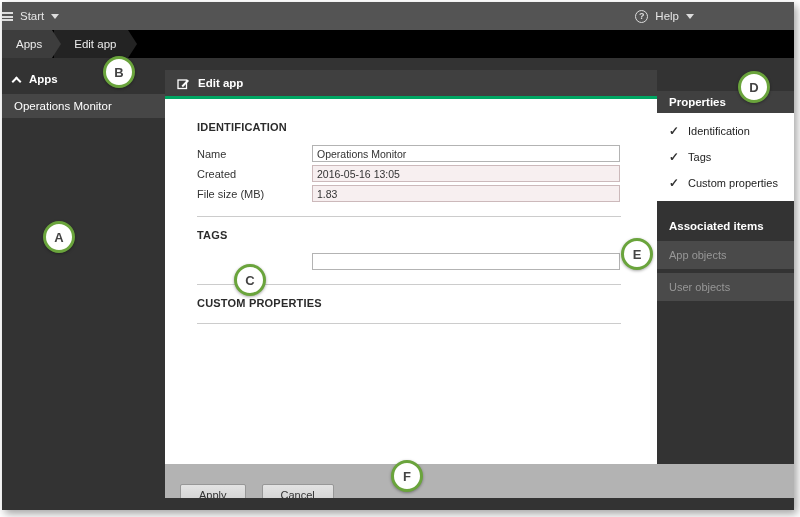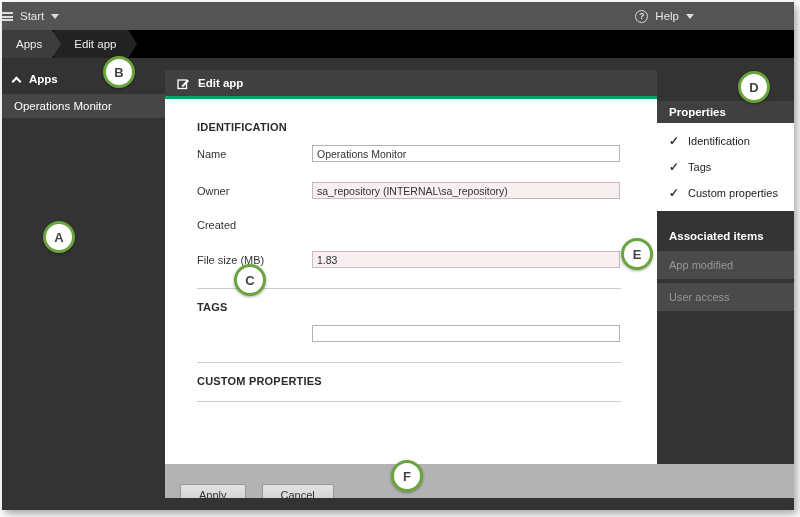--- a/index.html
+++ b/index.html
@@ -49,33 +49,33 @@
 
   .main-wrap { flex: 1; display: flex; flex-direction: column; min-width: 0; }
   .panels-row { flex: 1; display: flex; min-height: 0; }
 
   .center-col { flex: 0 0 492px; width: 492px; display: flex; flex-direction: column; padding-top: 12px; }
   .main-header { flex: 0 0 26px; height: 26px; background: #404040; color: #fff; display: flex; align-items: center; gap: 8px; padding: 0 12px; font-size: 11.5px; font-weight: bold; }
   .green-line { flex: 0 0 3px; height: 3px; background: #00a663; }
   .main-body { flex: 1; background: #fff; padding: 22px 36px 0 32px; overflow: hidden; }
 
   .section-title { font-size: 11px; font-weight: bold; color: #2b2b2b; margin-bottom: 12px; letter-spacing: 0.2px; }
-  .field-row { display: flex; align-items: center; margin-bottom: 20px; }
+  .field-row { display: flex; align-items: center; margin-bottom: 3px; }
   .field-label { flex: 0 0 115px; width: 115px; font-size: 11px; color: #333; }
   .field-input { width: 308px; height: 17px; font-size: 10.5px; font-family: "Liberation Sans", sans-serif; border: 1px solid #b3b3b3; padding: 1px 4px; color: #333; background: #fff; }
   .field-input.readonly { background: #f7eff0; border-color: #ccb9bb; }
   .divider { border: none; border-top: 1px solid #ccc; margin: 14px 0 12px 0; }
   .tags-input-row { margin-left: 115px; }
 
   .footerbar { flex: 0 0 34px; height: 34px; background: #b3b3b3; display: flex; align-items: center; gap: 16px; padding-left: 15px; }
   .btn { font-size: 11px; color: #333; font-family: "Liberation Sans", sans-serif; background: linear-gradient(#e3e3e3, #cecece); border: 1px solid #979797; border-radius: 2px; padding: 4px 18px; cursor: pointer; margin-top: 28px; }
   .bottom-strip { flex: 0 0 12px; height: 12px; background: #333; }
 
   
-  .right-panel { flex: 1; display: flex; flex-direction: column; padding-top: 43px; min-width: 0; }
+  .right-panel { flex: 1; display: flex; flex-direction: column; padding-top: 33px; min-width: 0; }
   .rp-header { flex: 0 0 22px; height: 22px; line-height: 22px; background: #404040; color: #fff; font-size: 11.5px; font-weight: bold; padding: 0 12px; }
   .rp-props-box { background: #fff; padding: 5px 0; }
   .rp-prop-item { height: 26px; display: flex; align-items: center; gap: 9px; padding: 0 12px; font-size: 11px; color: #222; cursor: pointer; }
   .check { color: #333; font-size: 12px; font-weight: bold; line-height: 1; }
   .rp-assoc-header { margin-top: 14px; flex: 0 0 22px; height: 22px; line-height: 22px; color: #fff; font-size: 11.5px; font-weight: bold; padding: 0 12px; }
   .rp-assoc-item { margin-top: 4px; height: 28px; line-height: 28px; background: #4a4a4a; color: #979797; font-size: 11px; padding: 0 12px; cursor: pointer; }
   .rp-assoc-item:first-of-type { margin-top: 7px; }
 
   
   .callout {
@@ -136,25 +136,22 @@
 
           <div class="main-body">
 
             <div class="section-title">IDENTIFICATION</div>
 
             <div class="field-row">
               <label class="field-label">Name</label>
               <input class="field-input" value="Operations Monitor" style="">
             </div>
             <div class="field-row">
-              <label class="field-label">Owner</label>
-              <input class="field-input readonly" readonly="" value="sa_repository (INTERNAL\sa_repository)" style="">
-            </div>
-            <div class="field-row">
               <label class="field-label">Created</label>
+              <input class="field-input readonly" readonly="" value="2016-05-16 13:05" style="">
             </div>
             <div class="field-row">
               <label class="field-label">File size (MB)</label>
               <input class="field-input readonly" readonly="" value="1.83" style="">
             </div>
 
             <hr class="divider">
 
             <div class="section-title">TAGS</div>
             <div class="field-row tags-input-row">
@@ -180,22 +177,22 @@
             <div class="rp-prop-item">
               <span class="check">✓</span>
               <span>Tags</span>
             </div>
             <div class="rp-prop-item">
               <span class="check">✓</span>
               <span>Custom properties</span>
             </div>
           </div>
           <div class="rp-assoc-header">Associated items</div>
-          <div class="rp-assoc-item">App modified</div>
-          <div class="rp-assoc-item">User access</div>
+          <div class="rp-assoc-item">App objects</div>
+          <div class="rp-assoc-item">User objects</div>
         </div>
 
       </div>
 
       <div class="footerbar">
         <button class="btn">Apply</button>
         <button class="btn">Cancel</button>
       </div>
       <div class="bottom-strip"></div>
     </div>

